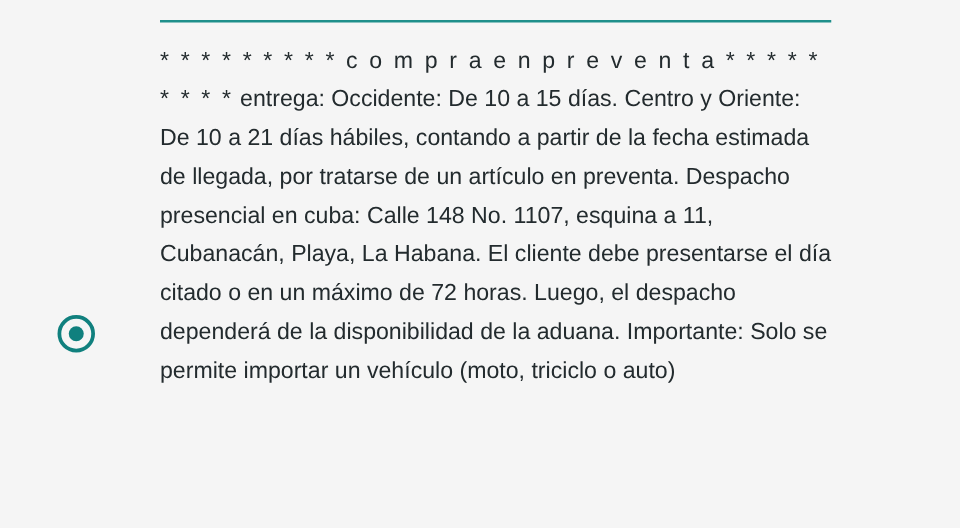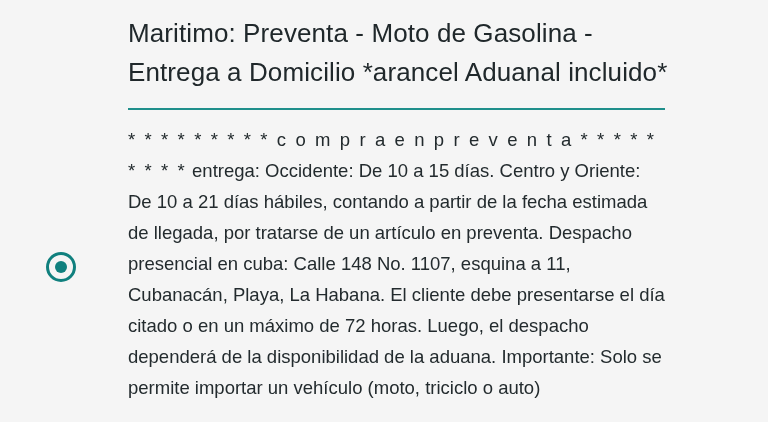--- a/index.html
+++ b/index.html
@@ -86,21 +86,20 @@
 <body>
 
 <div class="page">
 
   <div class="gutter">
     <div class="radio-marker"></div>
   </div>
 
   <div class="content">
 
-    <h1 class="title">Maritimo: Preventa - Moto de Gasolina - Entrega a Domicilio *arancel Aduanal incluido*</h1>
 
     <div class="divider"></div>
 
     <p class="body-text">
       <span class="spaced">* * * * * * * * * c o m p r a e n p r e v e n t a * * * * * * * * *</span>
       <span>entrega: Occidente: De 10 a 15 días. Centro y Oriente: De 10 a 21 días hábiles, contando a partir de la fecha estimada de llegada, por tratarse de un artículo en preventa. Despacho presencial en cuba: Calle 148 No. 1107, esquina a 11, Cubanacán, Playa, La Habana. El cliente debe presentarse el día citado o en un máximo de 72 horas. Luego, el despacho dependerá de la disponibilidad de la aduana. Importante: Solo se permite importar un vehículo (moto, triciclo o auto)</span>
     </p>
 
   </div>
 </div>

